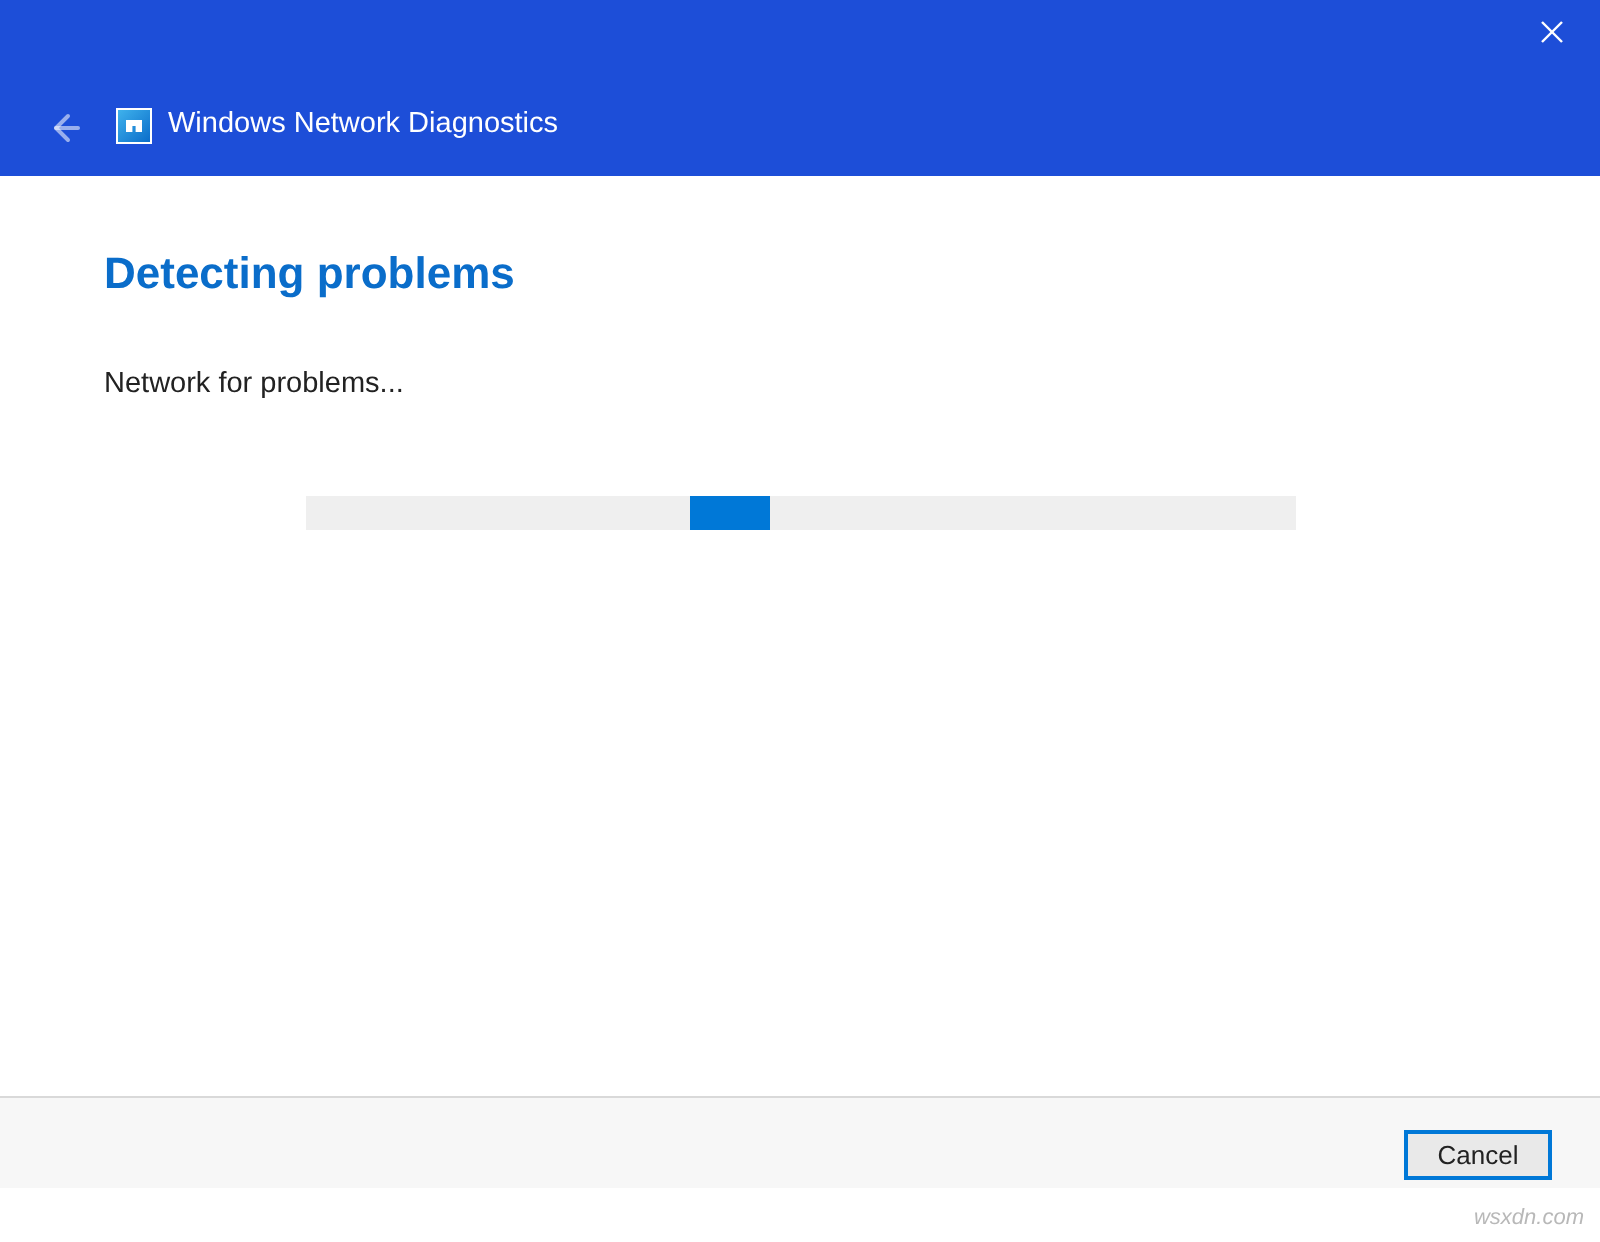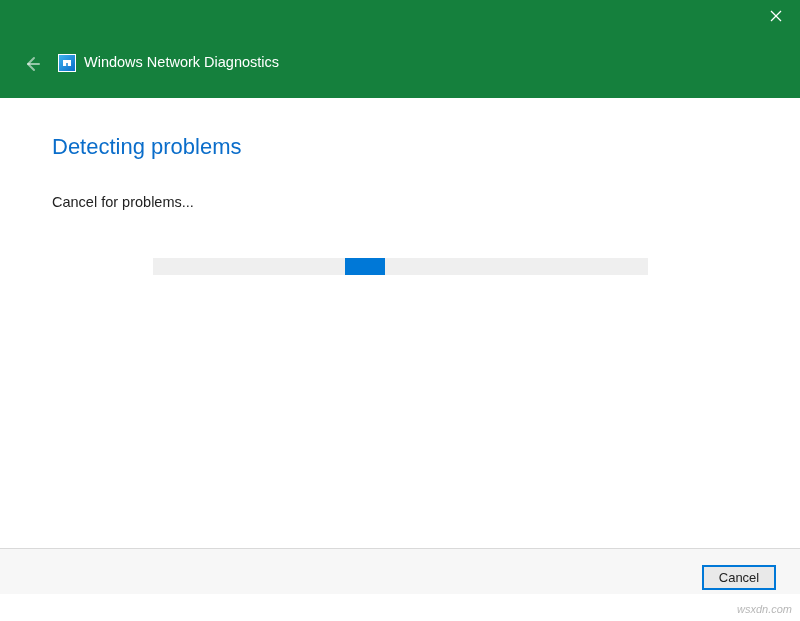--- a/index.html
+++ b/index.html
@@ -9,22 +9,22 @@
     }
     body {
       font-family: "Segoe UI", Tahoma, sans-serif;
       width: 800px;
       height: 621px;
       background: #ffffff;
       overflow: hidden;
       position: relative;
     }
     .titlebar {
-      height: 98px;
-      background: #15803d;
+      height: 88px;
+      background: #1d4ed8;
       position: relative;
       display: flex;
       align-items: center;
     }
     .close-btn {
       position: absolute;
       top: 0;
       right: 0;
       width: 48px;
       height: 32px;
@@ -85,21 +85,21 @@
       color: #ffffff;
       font-size: 14.5px;
       font-weight: 400;
     }
     .content {
       padding: 36px 52px 0 52px;
     }
     .heading {
       color: #0a6dca;
       font-size: 22px;
-      font-weight: 400;
+      font-weight: 700;
       margin-bottom: 34px;
     }
     .status-text {
       color: #222;
       font-size: 14.5px;
       margin-bottom: 48px;
     }
     .progress-track {
       margin: 0 auto;
       width: 495px;
@@ -165,21 +165,21 @@
       <path d="M10 2 L4 8 L10 14" stroke-linecap="round" stroke-linejoin="round"></path>
       <line x1="4" y1="8" x2="15" y2="8" stroke-linecap="round"></line>
     </svg>
   </div>
   <div class="app-icon"></div>
   <div class="app-title">Windows Network Diagnostics</div>
 </div>
 
 <div class="content">
   <h1 class="heading">Detecting problems</h1>
-  <div class="status-text">Cancel for problems...</div>
+  <div class="status-text">Network for problems...</div>
   <div class="progress-track">
     <div class="progress-fill"></div>
   </div>
 </div>
 
 <div class="footer">
   <button class="cancel-btn">Cancel</button>
 </div>
 
 <div class="watermark">wsxdn.com</div>

